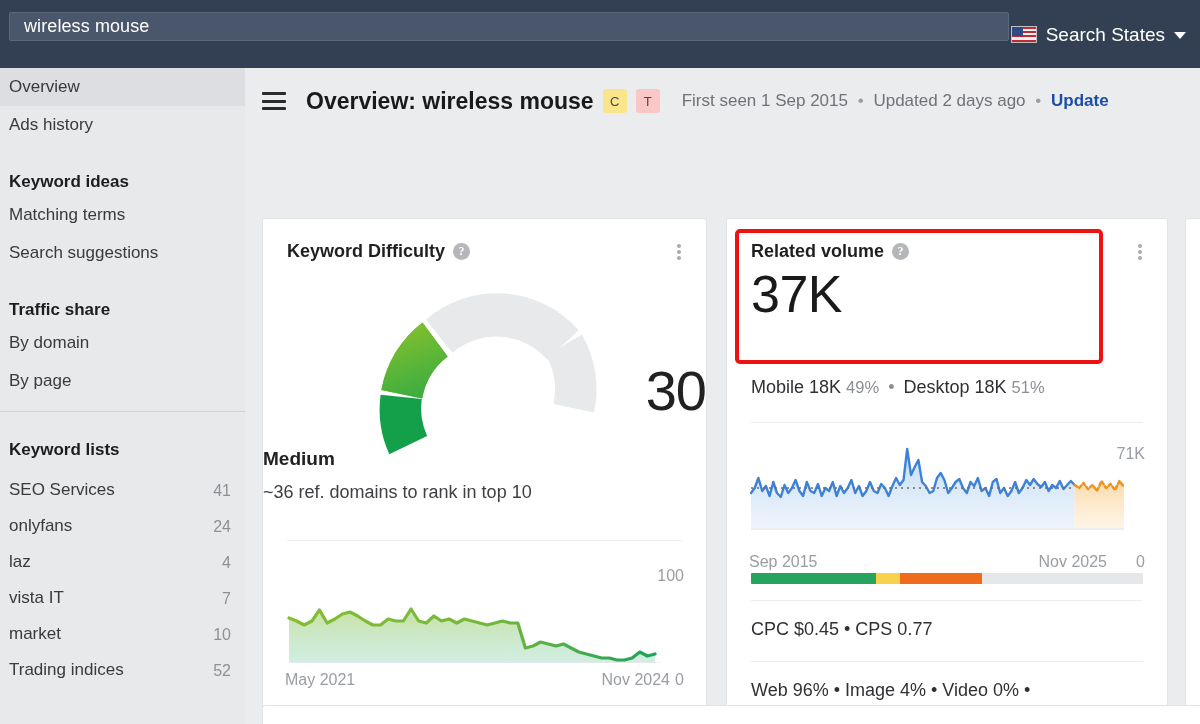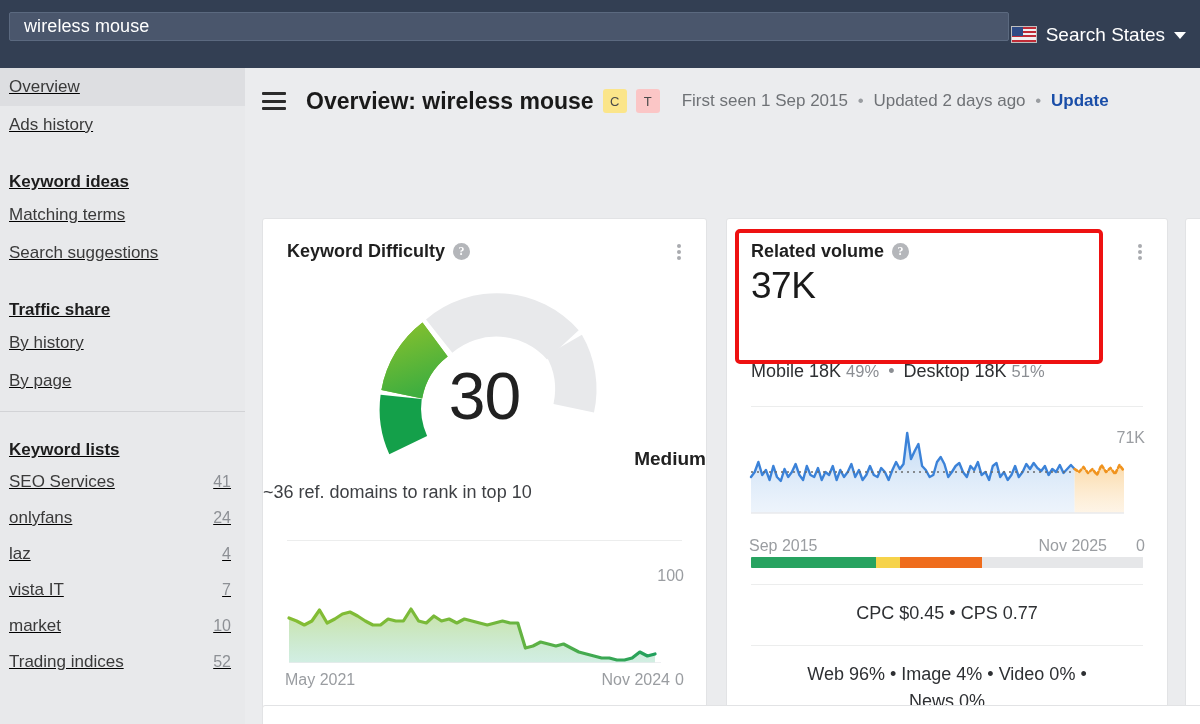--- a/index.html
+++ b/index.html
@@ -57,41 +57,40 @@
     border-right: 6px solid transparent;
     border-top: 7px solid #ffffff;
     margin-top: 2px;
   }
 
   
   .sidebar {
     position: absolute; left: 0; top: 68px;
     width: 245px; height: 656px;
     background: #e8e9eb;
-    text-decoration: underline;
   }
   .nav-item {
     height: 38px; display: flex; align-items: center;
     padding: 0 16px 0 9px;
     font-size: 17px; color: #3a3a3a;
     cursor: pointer; white-space: nowrap;
   }
   .nav-item.active { background: #dddee1; }
   .nav-head {
     height: 40px; display: flex; align-items: flex-end;
     padding: 0 9px 4px 9px;
     font-size: 17px; font-weight: bold; color: #1d1d1d;
     white-space: nowrap;
   }
   .nav-gap { height: 12px; }
   .nav-divider {
     height: 1px; background: #d2d3d6; margin: 11px 0 0 0;
   }
   .list-item {
-    height: 36px; display: flex; align-items: center;
+    height: 36px; display: flex; align-items: flex-end;
     justify-content: space-between;
     padding: 0 14px 0 9px;
     font-size: 17px; color: #3a3a3a;
     cursor: pointer; white-space: nowrap;
   }
   .list-item .count { color: #8d9095; font-size: 16px; }
 
   
   .main {
     position: absolute; left: 245px; top: 68px;
@@ -167,26 +166,26 @@
   .kebab i { display: block; width: 4px; height: 4px; border-radius: 50%; background: #a9abaf; }
 
   
   .gauge-wrap {
     position: relative; width: 100%; height: 270px;
     margin-top: 8px;
   }
   .gauge-svg { position: absolute; left: 50%; top: 14px; transform: translateX(-50%); }
   .gauge-value {
     position: absolute; left: 0; right: 0; top: 88px;
-    text-align: center; font-size: 66px; color: #212121;
+    text-align: right; font-size: 56px; color: #212121;
     letter-spacing: -1px;
   }
   .gauge-label {
     position: absolute; left: 0; right: 0; top: 178px;
-    text-align: right; font-size: 19px; font-weight: bold; color: #212121;
+    text-align: left; font-size: 19px; font-weight: bold; color: #212121;
   }
   .gauge-sub {
     position: absolute; left: 0; right: 0; top: 212px;
     text-align: left; font-size: 18px; color: #3e4044;
   }
 
   .card-hr { height: 1px; background: #eceded; margin: 0 24px; }
 
   
   .mini {
@@ -202,21 +201,21 @@
     position: absolute; right: 0; top: 4px;
     font-size: 16px; color: #9a9da1;
   }
   .mini-ymin {
     position: absolute; right: 0; bottom: 2px;
     font-size: 16px; color: #9a9da1;
   }
 
   
   .sv-big {
-    font-size: 37px; color: #1a1a1a; padding: 4px 24px 0 24px;
+    font-size: 52px; color: #1a1a1a; padding: 4px 24px 0 24px;
     letter-spacing: -.5px; line-height: 1.1;
   }
   .sv-split {
     font-size: 18px; color: #2e3033; padding: 6px 36px 0 24px;
     white-space: nowrap;
     margin-top: 48px;
   }
   .sv-split .pct { color: #8b8e93; font-size: 16.5px; }
   .sv-split .dot { margin: 0 4px; color: #8b8e93; }
 
@@ -230,21 +229,20 @@
   .clicks-bar {
     height: 11px; margin: 0 24px; border-radius: 1px;
     background: #e6e7e9; display: flex; overflow: hidden;
   }
   .clicks-label {
     font-size: 18px; color: #2e3033; padding: 14px 24px 0 24px;
   }
   .kv-row {
     font-size: 18px; color: #2e3033; padding: 15px 24px 0 24px;
     line-height: 1.55;
-    text-align: center;
   }
 </style>
 </head>
 <body>
 
 <div class="topbar">
   <div class="search-field">
     <span class="search-field-text">wireless mouse</span>
   </div>
   <div class="country-select">
@@ -270,21 +268,21 @@
   <div class="nav-item">
     <span>Matching terms</span>
   </div>
   <div class="nav-item">
     <span>Search suggestions</span>
   </div>
 
   <div class="nav-gap"></div>
   <div class="nav-head">Traffic share</div>
   <div class="nav-item">
-    <span>By history</span>
+    <span>By domain</span>
   </div>
   <div class="nav-item">
     <span>By page</span>
   </div>
 
   <div class="nav-divider"></div>
   <div class="nav-gap"></div>
   <div class="nav-head">Keyword lists</div>
 
   <div class="list-item">

